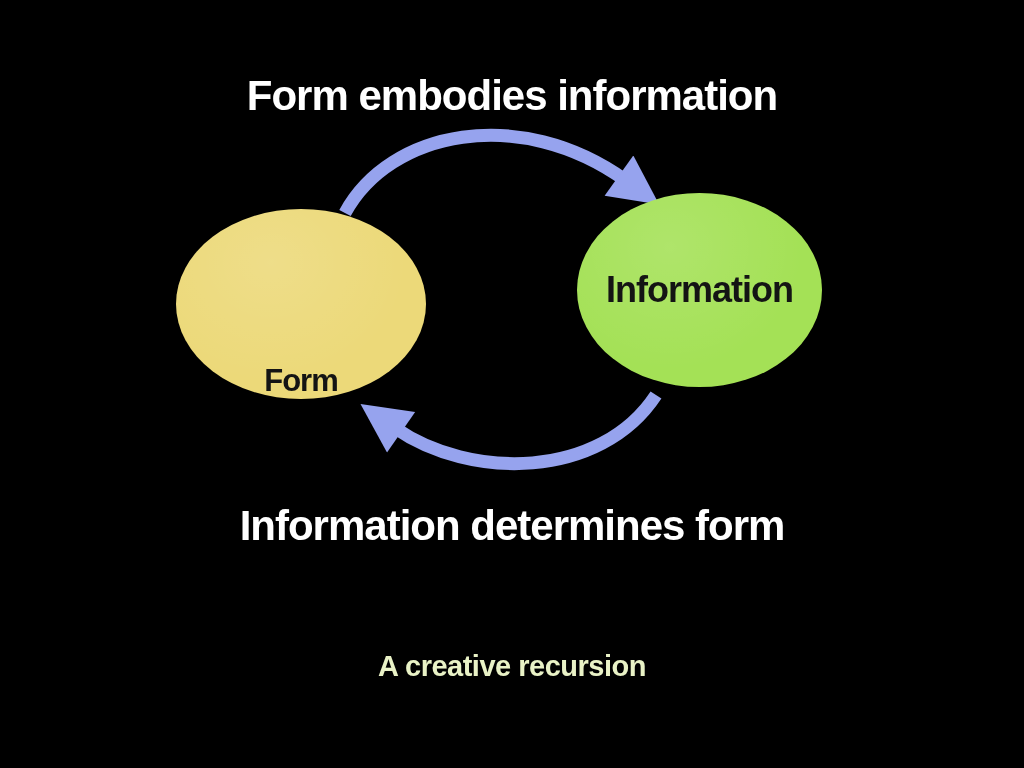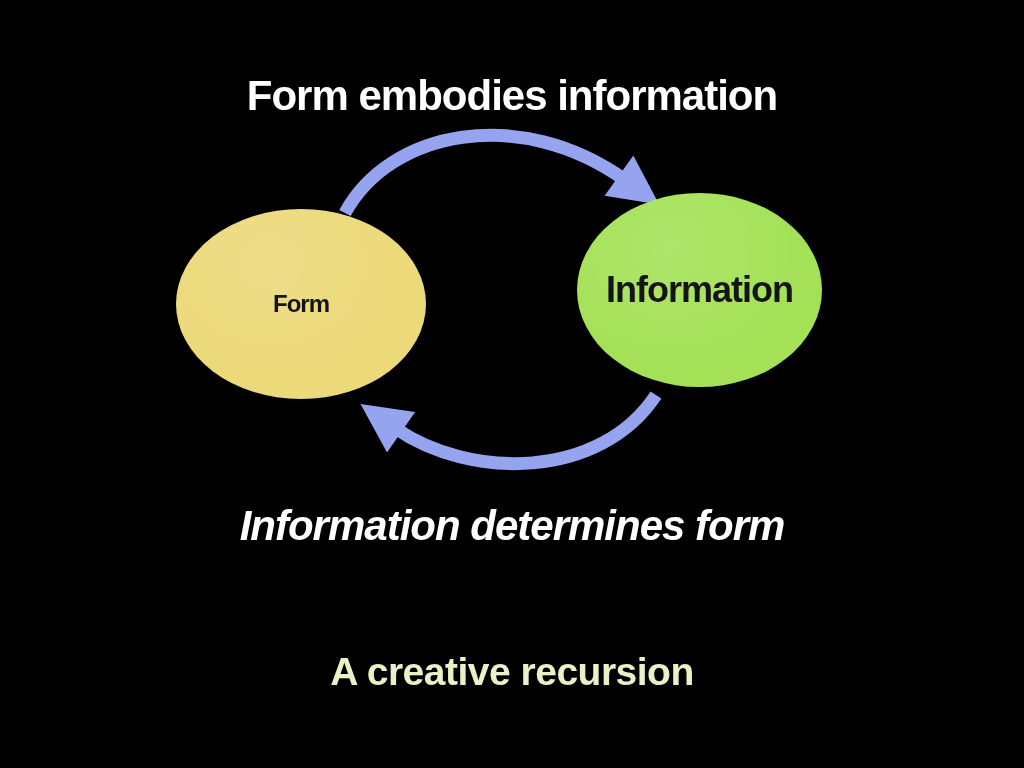--- a/index.html
+++ b/index.html
@@ -32,29 +32,28 @@
     position: absolute;
     top: 503px;
     left: 0;
     width: 1024px;
     text-align: center;
     font-size: 42px;
     font-weight: 700;
     letter-spacing: -1px;
     line-height: 1.1;
     color: var(--subtitle_color, #ffffff);
-    font-style: italic;
   }
   .slide-caption {
     position: absolute;
     top: 651px;
     left: 0;
     width: 1024px;
     text-align: center;
-    font-size: 39px;
+    font-size: 29px;
     font-weight: 700;
     letter-spacing: -0.5px;
     line-height: 1.1;
     color: var(--caption_color, #e9f2c6);
   }
   .diagram-svg {
     position: absolute;
     left: 0;
     top: 0;
     z-index: 1;
@@ -70,21 +69,22 @@
     font-weight: 700;
     letter-spacing: -1px;
     background-image: radial-gradient(ellipse at 38% 28%, rgba(255,255,255,0.12), rgba(255,255,255,0) 62%);
   }
   .node-form {
     left: 176px;
     top: 209px;
     width: 250px;
     height: 190px;
     background-color: var(--form_fill, #ecd979);
-    font-size: 24px;
+    font-size: 31px;
+    align-items: flex-end;
   }
   .node-information {
     left: 577px;
     top: 193px;
     width: 245px;
     height: 194px;
     background-color: var(--info_fill, #a4e156);
     font-size: 36px;
   }
 </style>

